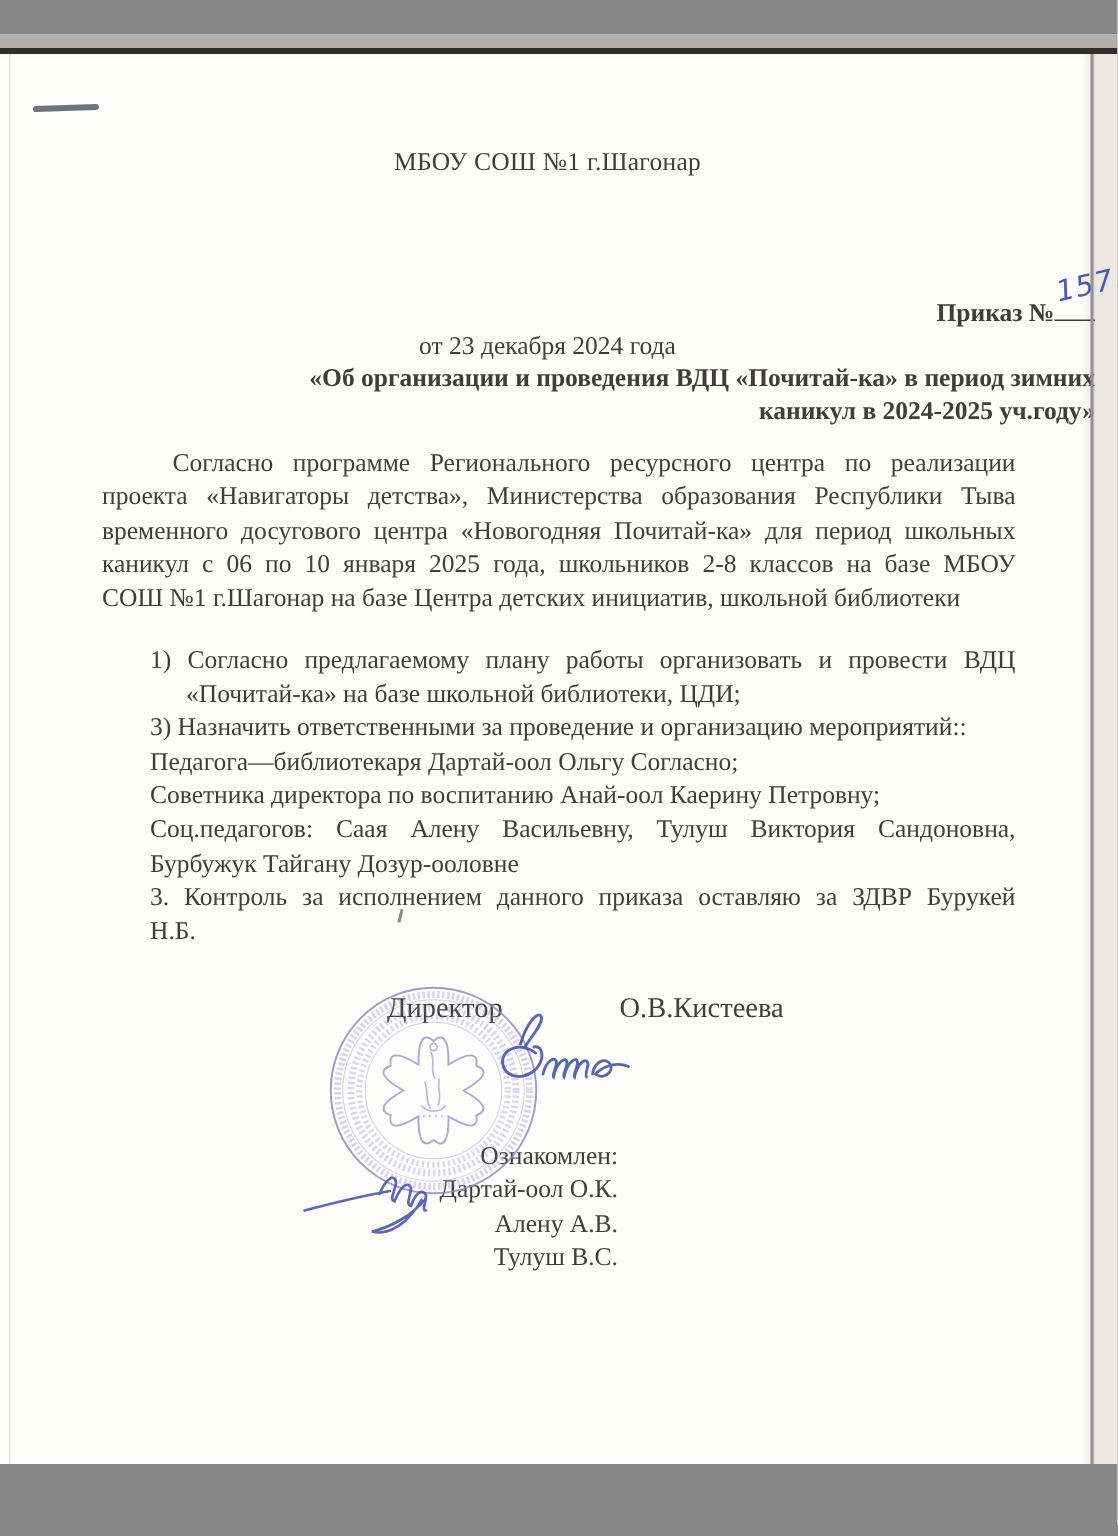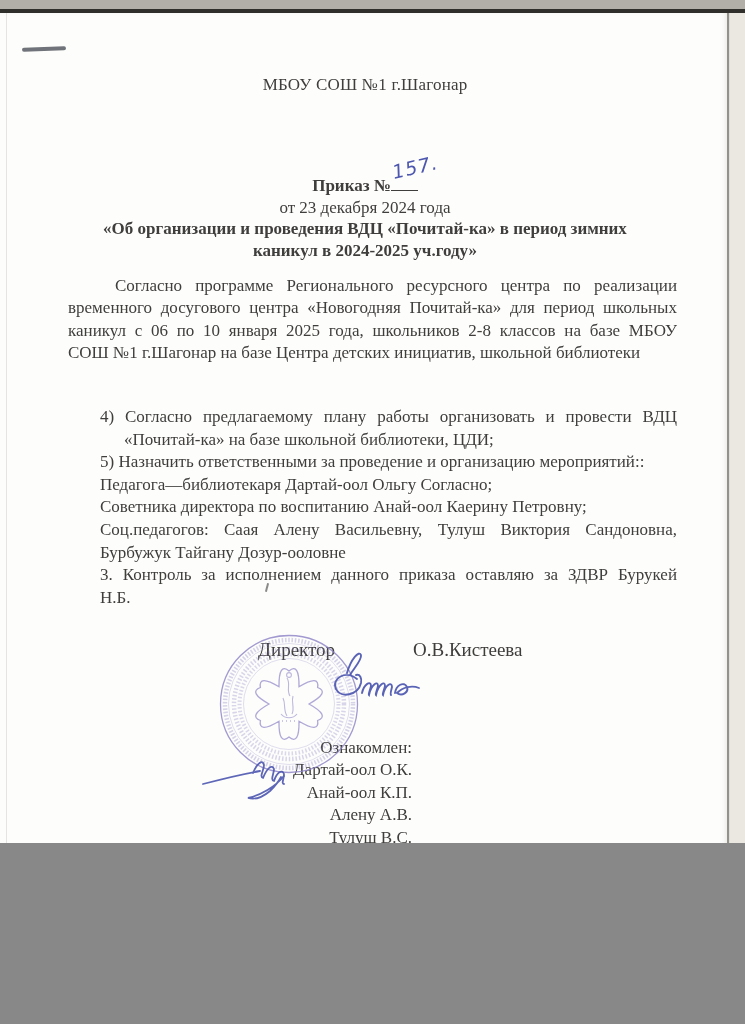--- a/index.html
+++ b/index.html
@@ -1,40 +1,40 @@
 <!DOCTYPE html>
 <html style="--paper: #fdfdfb; --text: #3f3e3c; --ink: #4d57b0; --stamp: #8b80c6; --band: #b2afa9; --edge: #312f2c; --strip: #ebe8e2;"><head>
 <meta charset="utf-8">
 <style>
   :root{
     --paper:#fdfdfb; --text:#3f3e3c; --ink:#4d57b0; --stamp:#8b80c6;
     --band:#b2afa9; --edge:#312f2c; --strip:#ebe8e2;
   }
   html,body{margin:0;padding:0;}
   body{background:#888;}
-  .screen{position:relative;width:745px;height:843px;overflow:hidden;
-    background:var(--strip);font-family:"Liberation Serif", serif;color:var(--text);}
+  .screen{position:relative;width:745px;height:953px;overflow:hidden;
+    background:var(--strip);font-family:"Liberation Serif", serif;color:var(--text);margin-top:23px;}
   .top-band{position:absolute;left:0;top:0;width:745px;height:9px;background:var(--band);}
   .top-line{position:absolute;left:0;top:9px;width:745px;height:4px;background:var(--edge);}
   .page{position:absolute;left:0;top:13px;width:730px;height:1011px;background:var(--paper);
     box-shadow:inset -7px 0 9px -7px rgba(60,55,45,.35);}
   .left-edge{position:absolute;left:6px;top:13px;width:1px;height:1011px;background:rgba(120,118,112,.18);}
   .right-edge-line{position:absolute;left:727px;top:13px;width:2px;height:1011px;background:#94908a;}
   .bottom-faint{position:absolute;left:430px;top:1021px;width:300px;height:1px;background:#c9c6c0;}
   .corner-black{position:absolute;left:726px;top:1014px;width:14px;height:10px;background:#17171a;}
   .dash-artifact{position:absolute;left:22px;top:47px;width:44px;height:4px;background:#70747a;
     border-radius:2px;transform:rotate(-2deg);}
   .tick-artifact{position:absolute;left:266px;top:583px;width:2px;height:9px;background:#8a8a88;
     transform:rotate(14deg);}
 
   .header{position:absolute;left:0;top:62px;width:730px;text-align:center;
     font-size:17px;letter-spacing:.2px;}
   .title-block{position:absolute;left:0;top:160px;width:730px;text-align:center;
     font-size:17px;line-height:21.5px;}
-  .bold{font-weight:bold;}
+  .bold{font-weight:bold;text-align:right;}
   .blank{display:inline-block;position:relative;width:27px;height:1em;
     border-bottom:1.6px solid var(--text);vertical-align:baseline;}
   .hand{position:absolute;left:1px;top:-16px;white-space:nowrap;color:var(--ink);
     font-family:"DejaVu Sans", sans-serif;font-style:italic;font-weight:400;
     font-size:19px;transform:rotate(-13deg);letter-spacing:1px;}
 
   .intro{position:absolute;left:68px;top:262px;width:609px;font-size:17px;line-height:22.4px;}
   .line{white-space:normal;}
   .j{text-align:justify;text-align-last:justify;}
   .ind{text-indent:47px;}
@@ -62,46 +62,46 @@
 
     <div class="title-block">
       <div class="bold"><span>Приказ №</span><span class="blank"><span class="hand">157.</span></span></div>
       <div>от 23 декабря 2024 года</div>
       <div class="bold">«Об организации и проведения ВДЦ «Почитай-ка» в период зимних</div>
       <div class="bold">каникул в 2024-2025 уч.году»</div>
     </div>
 
     <div class="intro">
       <div class="line j ind">Согласно программе  Регионального ресурсного центра по реализации</div>
+      <div class="line j">проекта «Навигаторы детства», Министерства образования Республики Тыва</div>
       <div class="line j">временного досугового центра «Новогодняя Почитай-ка» для период школьных</div>
       <div class="line j">каникул с 06 по 10 января 2025 года, школьников 2-8 классов на базе МБОУ</div>
       <div class="line">СОШ №1 г.Шагонар на базе Центра детских инициатив, школьной библиотеки</div>
     </div>
 
     <div class="resolution">
-      <div class="line j">4) Согласно предлагаемому плану работы организовать и провести ВДЦ</div>
+      <div class="line j">1) Согласно предлагаемому плану работы организовать и провести ВДЦ</div>
       <div class="line hang">«Почитай-ка» на базе школьной библиотеки, ЦДИ;</div>
-      <div class="line">5) Назначить ответственными за проведение и организацию мероприятий::</div>
+      <div class="line">3) Назначить ответственными за проведение и организацию мероприятий::</div>
       <div class="line">Педагога—библиотекаря Дартай-оол Ольгу Согласно;</div>
       <div class="line">Советника директора по воспитанию Анай-оол Каерину Петровну;</div>
       <div class="line j">Соц.педагогов: Саая Алену Васильевну, Тулуш Виктория Сандоновна,</div>
       <div class="line">Бурбужук Тайгану Дозур-ооловне</div>
       <div class="line j">3. Контроль за исполнением данного приказа оставляю за ЗДВР Бурукей</div>
       <div class="line">Н.Б.</div>
     </div>
 
     <div class="sig-row">
       <span class="sig-role">Директор</span>
       <span class="sig-name">О.В.Кистеева</span>
     </div>
 
     <div class="ack">
       <div class="line">Ознакомлен:</div>
       <div class="line">Дартай-оол О.К.</div>
-      <div class="line">Анай-оол К.П.</div>
       <div class="line">Алену А.В.</div>
       <div class="line">Тулуш В.С.</div>
     </div>
   </div>
 
   <svg class="overlay" viewBox="0 0 745 1024" xmlns="http://www.w3.org/2000/svg">
 
     <g class="stampg" transform="translate(289,704)" fill="none" stroke="currentColor" opacity="0.8">
       <circle r="68.5" stroke-width="1.3"></circle>
       <circle r="64" stroke-width="4.5" opacity="0.42" stroke-dasharray="1.6 1.7"></circle>

